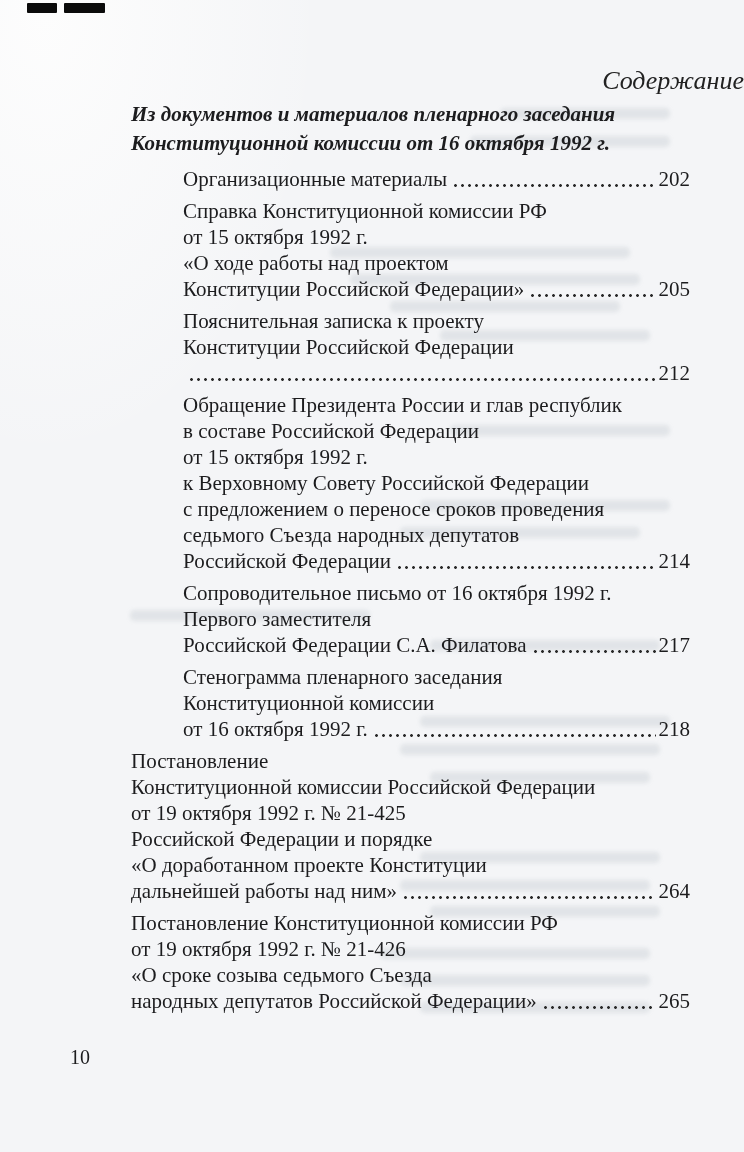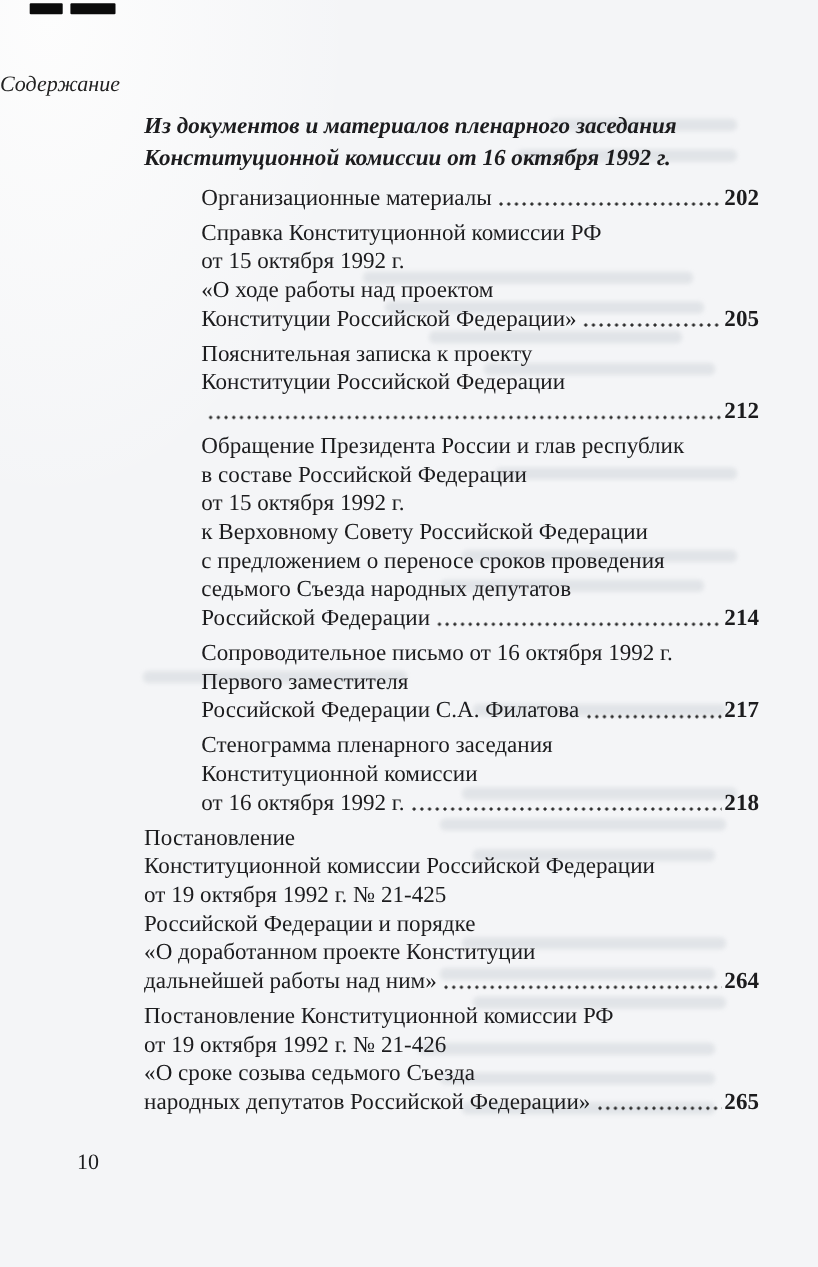--- a/index.html
+++ b/index.html
@@ -21,21 +21,21 @@
   .m1{left:27px;top:3px;width:30px;height:10px;}
   .m2{left:64px;top:3px;width:41px;height:10px;}
 
   
   .bleed-layer{position:absolute;inset:0;pointer-events:none;}
   .bleed{position:absolute;height:11px;border-radius:5px;
          background:rgba(124,134,150,0.15);filter:blur(2px);display:block;}
 
   .running-head{
     position:absolute;top:66px;left:0;right:0;
-    text-align:left;font-style:italic;font-size:20px;color:#222;
+    text-align:right;font-style:italic;font-size:26px;color:#222;
   }
   .content{
     position:relative;
     padding:100px 54px 0 131px;
     font-size:21px;line-height:26px;
   }
   .section-heading{
     font-style:italic;font-weight:bold;line-height:29px;margin-bottom:8px;
   }
   .toc .entry{margin-bottom:6px;}
@@ -44,21 +44,21 @@
   .toc .line{white-space:nowrap;}
   .toc-row{display:flex;align-items:flex-start;}
   .toc-row .txt{white-space:nowrap;}
   .toc-row .leader{
     flex:1;align-self:stretch;margin:0 3px 0 5px;min-width:14px;
     background-image:radial-gradient(circle, #2a2a2a 1.3px, rgba(0,0,0,0) 1.5px);
     background-size:7px 7px;
     background-repeat:repeat-x;
     background-position:left calc(100% - 3px);
   }
-  .toc-row .pg{white-space:nowrap;font-weight:bold;}
+  .toc-row .pg{white-space:nowrap;}
   .folio{position:absolute;left:70px;top:1046px;font-size:20px;}
 </style>
 </head>
 <body>
 
 <div class="page">
 
   <i class="mark m1"></i>
   <i class="mark m2"></i>
 

